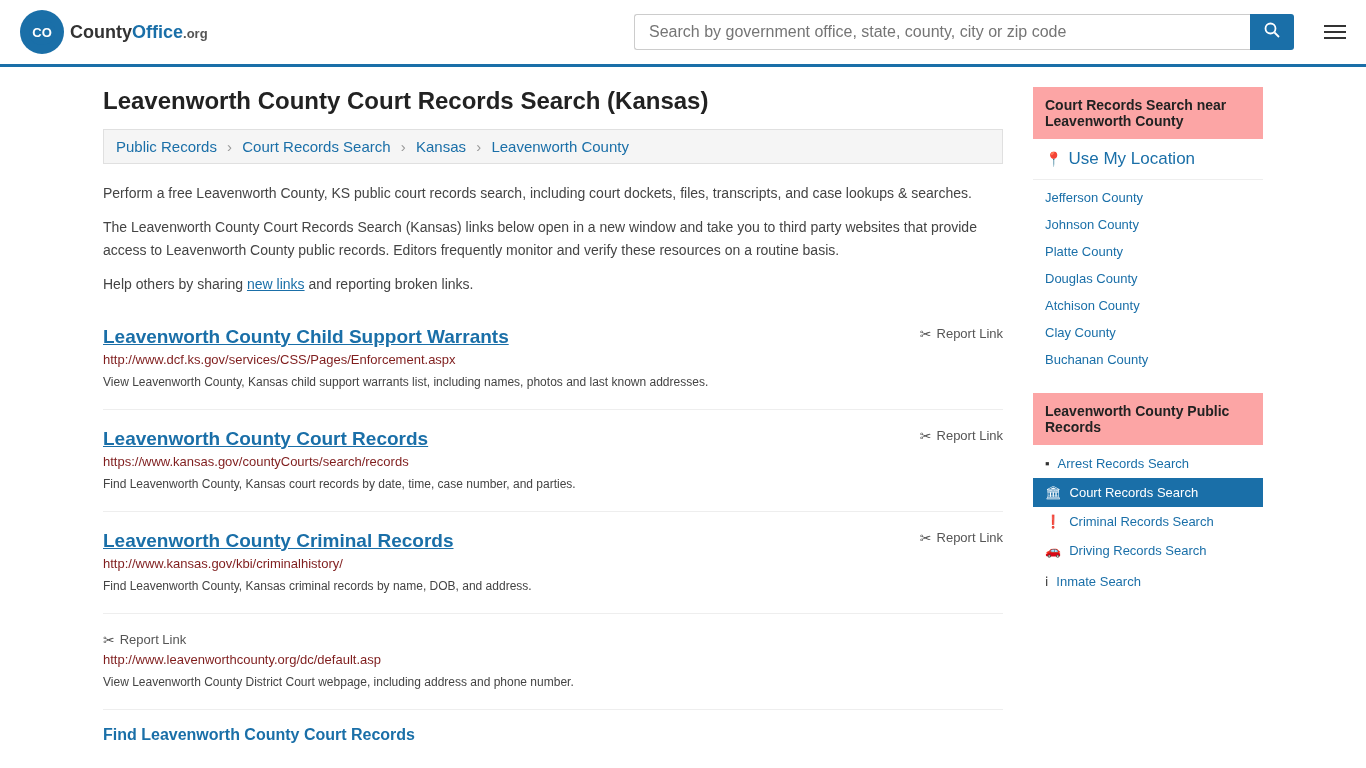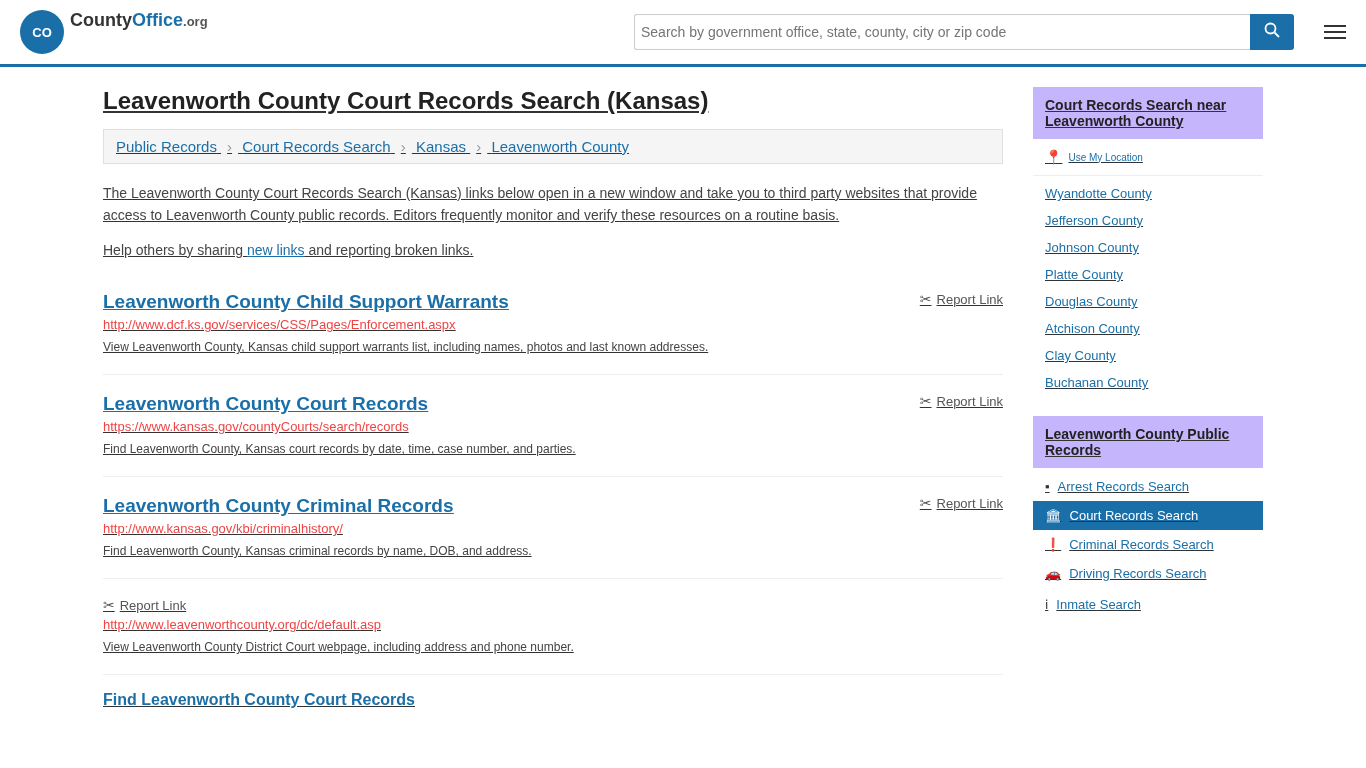--- a/index.html
+++ b/index.html
@@ -9,20 +9,21 @@
     .header {
       background: #fff;
       border-bottom: 3px solid #1a6fa8;
       padding: 10px 20px;
       display: flex;
       align-items: center;
       gap: 20px;
     }
     .logo-area {
       display: flex;
+      align-items: center;
       gap: 6px;
       flex-shrink: 0;
     }
     .logo-circle {
       width: 44px;
       height: 44px;
       background: #1a6fa8;
       border-radius: 50%;
       display: flex;
       align-items: center;
@@ -34,22 +35,22 @@
     .search-bar {
       flex: 1;
       display: flex;
       max-width: 660px;
       margin-left: auto;
     }
     .search-bar input {
       flex: 1;
       border: 1px solid #ccc;
       border-right: none;
-      padding: 8px 6px;
-      font-size: 14px;
+      padding: 8px 14px;
+      font-size: 16px;
       outline: none;
       border-radius: 3px 0 0 3px;
     }
     .search-btn {
       background: #1a6fa8;
       border: none;
       padding: 8px 14px;
       cursor: pointer;
       border-radius: 0 3px 3px 0;
       color: #fff;
@@ -71,21 +72,20 @@
       background: #333;
     }
 
     
     .container {
       max-width: 1200px;
       margin: 0 auto;
       padding: 20px 20px;
       display: flex;
       gap: 30px;
-      text-decoration: underline;
     }
     .main-content {
       flex: 1;
     }
     .sidebar {
       width: 230px;
       flex-shrink: 0;
     }
 
     
@@ -149,21 +149,21 @@
       color: #555;
       font-size: 13px;
       cursor: pointer;
       white-space: nowrap;
       flex-shrink: 0;
     }
     .report-icon {
       font-size: 14px;
     }
     .result-url {
-      color: #ef4444;
+      color: #7f1d1d;
       font-size: 13px;
       margin-bottom: 6px;
     }
     .result-desc {
       font-size: 12px;
       color: #444;
       line-height: 1.5;
     }
 
     
@@ -172,21 +172,21 @@
       font-weight: bold;
       color: #1a6fa8;
       padding-top: 16px;
     }
 
     
     .sidebar-section {
       margin-bottom: 20px;
     }
     .sidebar-heading {
-      background: #c4b5fd;
+      background: #fca5a5;
       padding: 10px 12px;
       font-size: 14px;
       font-weight: bold;
       color: #222;
       margin-bottom: 4px;
     }
     .sidebar-link-item {
       display: flex;
       align-items: center;
       gap: 8px;
@@ -199,21 +199,21 @@
     }
     .location-item {
       display: flex;
       align-items: center;
       gap: 6px;
       padding: 6px 12px 10px;
       border-bottom: 1px solid #eee;
       margin-bottom: 4px;
     }
     .location-icon { color: #333; font-size: 14px; }
-    .location-link { color: #1a6fa8; text-decoration: none; font-size: 10px; }
+    .location-link { color: #1a6fa8; text-decoration: none; font-size: 17px; }
 
     
     .pub-records-section { margin-top: 4px; }
     .pub-records-item {
       display: flex;
       align-items: center;
       gap: 8px;
       padding: 7px 12px;
       font-size: 13px;
       cursor: pointer;
@@ -274,20 +274,21 @@
     <div class="breadcrumb">
       <a href="#">Public Records</a>
       <span class="sep">›</span>
       <a href="#">Court Records Search</a>
       <span class="sep">›</span>
       <a href="#">Kansas</a>
       <span class="sep">›</span>
       <a href="#">Leavenworth County</a>
     </div>
 
+    <p class="description">Perform a free Leavenworth County, KS public court records search, including court dockets, files, transcripts, and case lookups &amp; searches.</p>
     <p class="description">The Leavenworth County Court Records Search (Kansas) links below open in a new window and take you to third party websites that provide access to Leavenworth County public records. Editors frequently monitor and verify these resources on a routine basis.</p>
     <p class="description">
       <span>Help others by sharing </span><a href="#">new links</a><span> and reporting broken links.</span>
     </p>
 
     <div class="result-item">
       <div class="result-header">
         <span class="result-title">Leavenworth County Child Support Warrants</span>
         <div class="report-link">
           <span class="report-icon">✂</span>
@@ -339,23 +340,20 @@
   <aside class="sidebar">
     <div class="sidebar-section">
       <div class="sidebar-heading">Court Records Search near Leavenworth County</div>
 
       <div class="location-item">
         <span class="location-icon">📍</span>
         <a href="#" class="location-link">Use My Location</a>
       </div>
 
       <div class="sidebar-link-item">
-        <a href="#">Wyandotte County</a>
-      </div>
-      <div class="sidebar-link-item">
         <a href="#">Jefferson County</a>
       </div>
       <div class="sidebar-link-item">
         <a href="#">Johnson County</a>
       </div>
       <div class="sidebar-link-item">
         <a href="#">Platte County</a>
       </div>
       <div class="sidebar-link-item">
         <a href="#">Douglas County</a>

